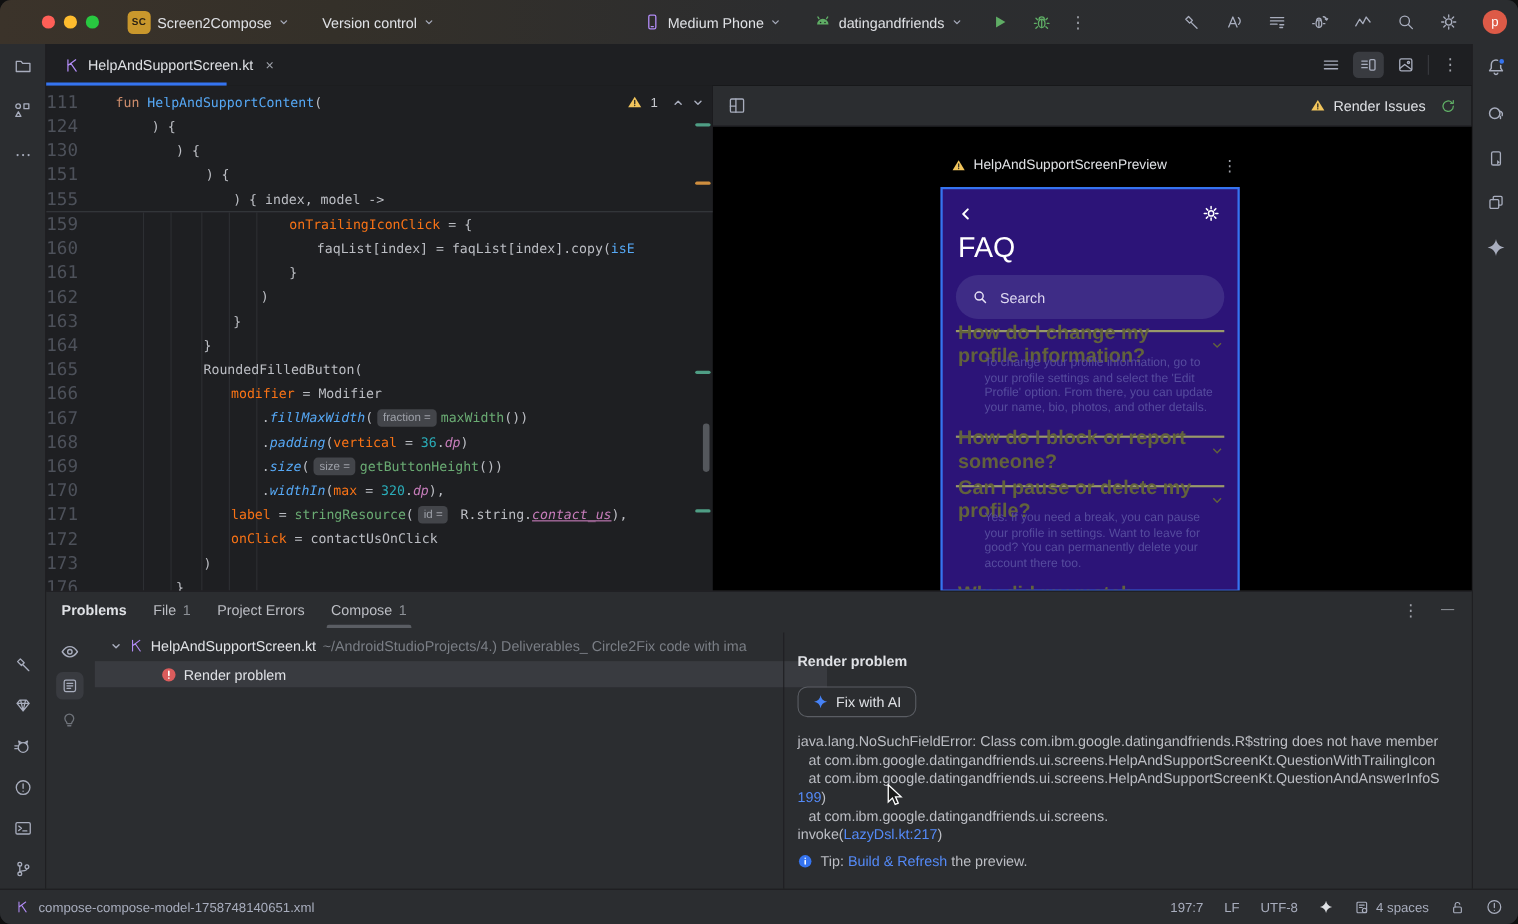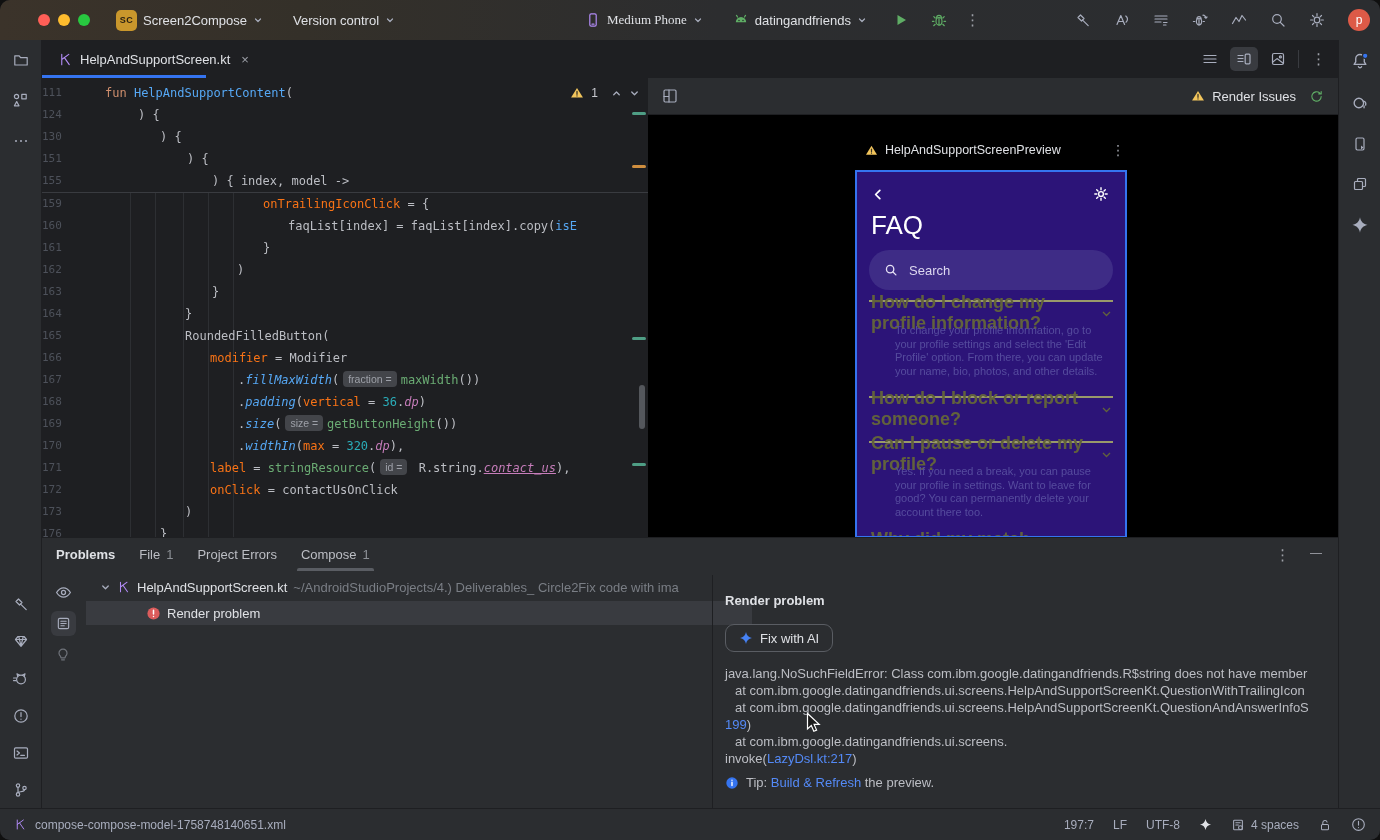--- a/index.html
+++ b/index.html
@@ -24,21 +24,21 @@
   #tabstrip{position:absolute;left:42px;top:40px;width:1296px;height:38px;background:#1e1f22;display:flex;align-items:center;}
   #file-tab{display:flex;align-items:center;gap:7px;padding:0 10px 0 16px;height:100%;}
   #tab-progress{position:absolute;left:0;bottom:0;width:164px;height:3px;background:#3574f0;}
   #tabstrip-right{position:absolute;right:12px;top:0;height:38px;display:flex;align-items:center;gap:12px;}
   .iconbox{background:#393b40;border-radius:5px;padding:4px 6px;}
   .vsep{width:1px;height:18px;background:#393b40;}
   .dimtext{color:#9da0a8;}
   
   #editor{position:absolute;left:42px;top:78px;width:606px;height:459px;background:#1e1f22;overflow:hidden;}
   .cl{display:flex;height:22px;line-height:22px;font-family:"DejaVu Sans Mono",monospace;font-size:12px;white-space:pre;}
-  .ln{width:63px;padding-right:37px;box-sizing:border-box;text-align:left;color:#4d515a;flex:none;font-size:11px;}
+  .ln{width:63px;padding-right:37px;box-sizing:border-box;text-align:center;color:#4d515a;flex:none;font-size:16px;}
   .lc{white-space:pre;}
   #sticky{padding-top:4px;border-bottom:1px solid #393b40;position:relative;z-index:2;background:#1e1f22;}
   #code-lines{position:relative;z-index:1;}
   .tk-p{color:#bcbec4}.tk-kw{color:#cf8e6d}.tk-decl{color:#56a8f5}
   .tk-named{color:#f97316}.tk-ext{color:#56a8f5;font-style:italic}
   .tk-call{color:#6aab73}.tk-num{color:#2aacb8}
   .tk-dp{color:#c77dbb;font-style:italic}
   .tk-field{color:#c77dbb;font-style:italic;text-decoration:underline}
   .tk-hint{display:inline-block;background:#43454a;color:#9da0a8;border-radius:4px;padding:0 5px;margin:0 4px;font-size:10.5px;line-height:16px;font-family:"Liberation Sans",sans-serif;vertical-align:1px;}
   .guide{position:absolute;top:115px;bottom:0;width:1px;background:#2d2f33;z-index:0;}
@@ -107,21 +107,21 @@
           <path d="M2.5 4 5 6.5 7.5 4"></path>
         </svg>
     </div>
     <div class="tb-group" style="margin-left:30px;">
       <span>Version control</span>
       <svg class="ic chev" width="10" height="10" viewBox="0 0 10 10">
           <path d="M2.5 4 5 6.5 7.5 4"></path>
         </svg>
     </div>
     <div id="tb-center">
-      <div class="tb-group" style="margin-left:0;font-family:Liberation Serif, serif;">
+      <div class="tb-group" style="margin-left:0;">
         <svg class="ic" width="16" height="16" viewBox="0 0 16 16" style="stroke:#b18bf5;">
             <rect x="4.8" y="1.8" width="6.4" height="12.4" rx="1.4"></rect>
             <path d="M7 12.2 h2"></path>
           </svg>
         <span>Medium Phone</span>
         <svg class="ic chev" width="10" height="10" viewBox="0 0 10 10">
             <path d="M2.5 4 5 6.5 7.5 4"></path>
           </svg>
       </div>
       <div class="tb-group" style="margin-left:20px;">

